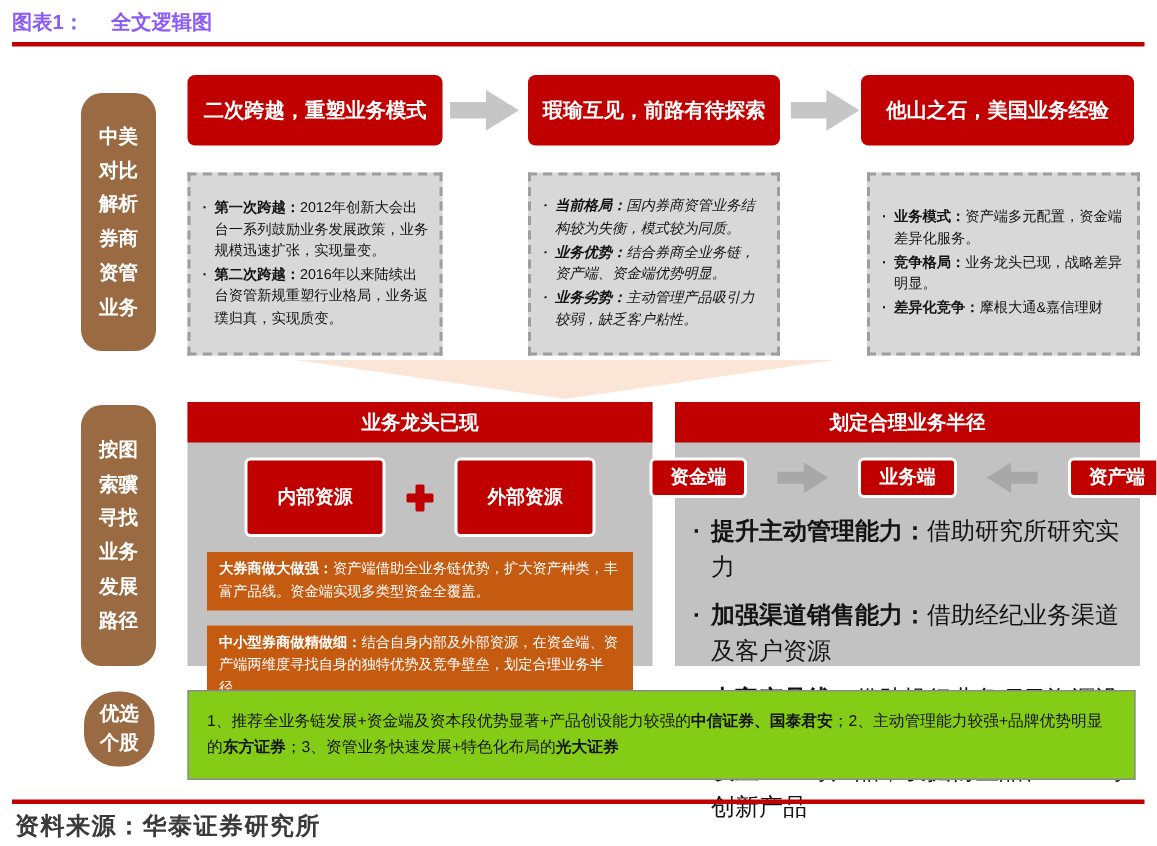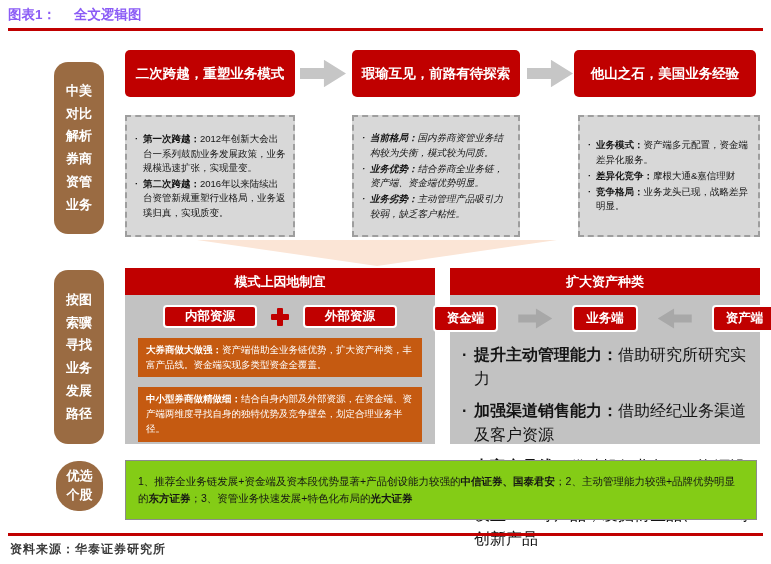--- a/index.html
+++ b/index.html
@@ -66,21 +66,21 @@
   #modePanel { left:125px; width:310px; }
   #bizPanel  { left:450px; width:310px; }
   .bigpanel .head {
     height:27px; background:#C00000; color:#fff; font-weight:bold; font-size:13px;
     display:flex; align-items:center; justify-content:center;
   }
   .tagrow { display:flex; align-items:center; justify-content:center; gap:14px; margin-top:10px; }
   #bizPanel .tagrow { gap:20px; }
   .tag {
     background:#C00000; border:2px solid #ffffff; border-radius:4px; color:#fff;
-    font-weight:bold; font-size:12.5px; padding:1px 20px; white-space:nowrap;
+    font-weight:bold; font-size:12.5px; padding:16px 20px; white-space:nowrap;
   }
   #bizPanel .tag { padding:3px 12px; }
 
   .plus-icon { position:relative; width:18px; height:18px; flex:0 0 auto; }
   .plus-icon::before, .plus-icon::after { content:""; position:absolute; background:#C00000; border-radius:1px; }
   .plus-icon::before { left:0; top:6px; width:18px; height:6px; }
   .plus-icon::after  { left:6px; top:0; width:6px; height:18px; }
 
   .arrow-sm { width:34px; height:22px; background:#A8A8A8; flex:0 0 auto; }
   .arrow-sm.right { clip-path:polygon(0 32%, 52% 32%, 52% 4%, 100% 50%, 52% 96%, 52% 68%, 0 68%); }
@@ -99,21 +99,21 @@
   .stockbox {
     position:absolute; left:125px; top:460px; width:632px; height:60px; box-sizing:border-box;
     background:#84cc16; border:1px solid #8C8C8C; padding:2px 12px;
     font-size:10.5px; line-height:1.65; color:#141414;
     display:flex; align-items:center;
   }
 
   
   .source {
     position:absolute; left:10px; top:541px; font-family:"DejaVu Serif", serif;
-    font-size:12px; font-weight:600; color:#3A3A3A; letter-spacing:1px;
+    font-size:16px; font-weight:600; color:#3A3A3A; letter-spacing:1px;
   }
 </style>
 </head>
 <body>
 
 <div class="page">
 
   <div class="title">
     <span>图表1：</span><span class="gap">全文逻辑图</span>
   </div>
@@ -149,40 +149,40 @@
   <div class="panel-dashed" id="dash2">
     <ul class="mini">
       <li><span class="b">当前格局：</span><span>国内券商资管业务结构较为失衡，模式较为同质。</span></li>
       <li><span class="b">业务优势：</span><span>结合券商全业务链，资产端、资金端优势明显。</span></li>
       <li><span class="b">业务劣势：</span><span>主动管理产品吸引力较弱，缺乏客户粘性。</span></li>
     </ul>
   </div>
   <div class="panel-dashed" id="dash3">
     <ul class="mini">
       <li><span class="b">业务模式：</span><span>资产端多元配置，资金端差异化服务。</span></li>
+      <li><span class="b">竞争格局：</span><span>业务龙头已现，战略差异明显。</span></li>
       <li><span class="b">差异化竞争：</span><span>摩根大通&amp;嘉信理财</span></li>
-      <li><span class="b">竞争格局：</span><span>业务龙头已现，战略差异明显。</span></li>
     </ul>
   </div>
 
   <div class="funnel"></div>
 
   <div class="bigpanel" id="modePanel">
-    <div class="head">模式上因地制宜</div>
+    <div class="head">业务龙头已现</div>
     <div class="tagrow">
       <span class="tag">内部资源</span>
       <span class="plus-icon"></span>
       <span class="tag">外部资源</span>
     </div>
     <div class="note-orange"><span class="b">大券商做大做强：</span><span>资产端借助全业务链优势，扩大资产种类，丰富产品线。资金端实现多类型资金全覆盖。</span></div>
     <div class="note-orange"><span class="b">中小型券商做精做细：</span><span>结合自身内部及外部资源，在资金端、资产端两维度寻找自身的独特优势及竞争壁垒，划定合理业务半径。</span></div>
   </div>
 
   <div class="bigpanel" id="bizPanel">
-    <div class="head">扩大资产种类</div>
+    <div class="head">划定合理业务半径</div>
     <div class="tagrow">
       <span class="tag">资金端</span>
       <span class="arrow-sm right"></span>
       <span class="tag">业务端</span>
       <span class="arrow-sm left"></span>
       <span class="tag">资产端</span>
     </div>
     <ul class="bizlist">
       <li><span class="b">提升主动管理能力：</span><span>借助研究所研究实力</span></li>
       <li><span class="b">加强渠道销售能力：</span><span>借助经纪业务渠道及客户资源</span></li>

